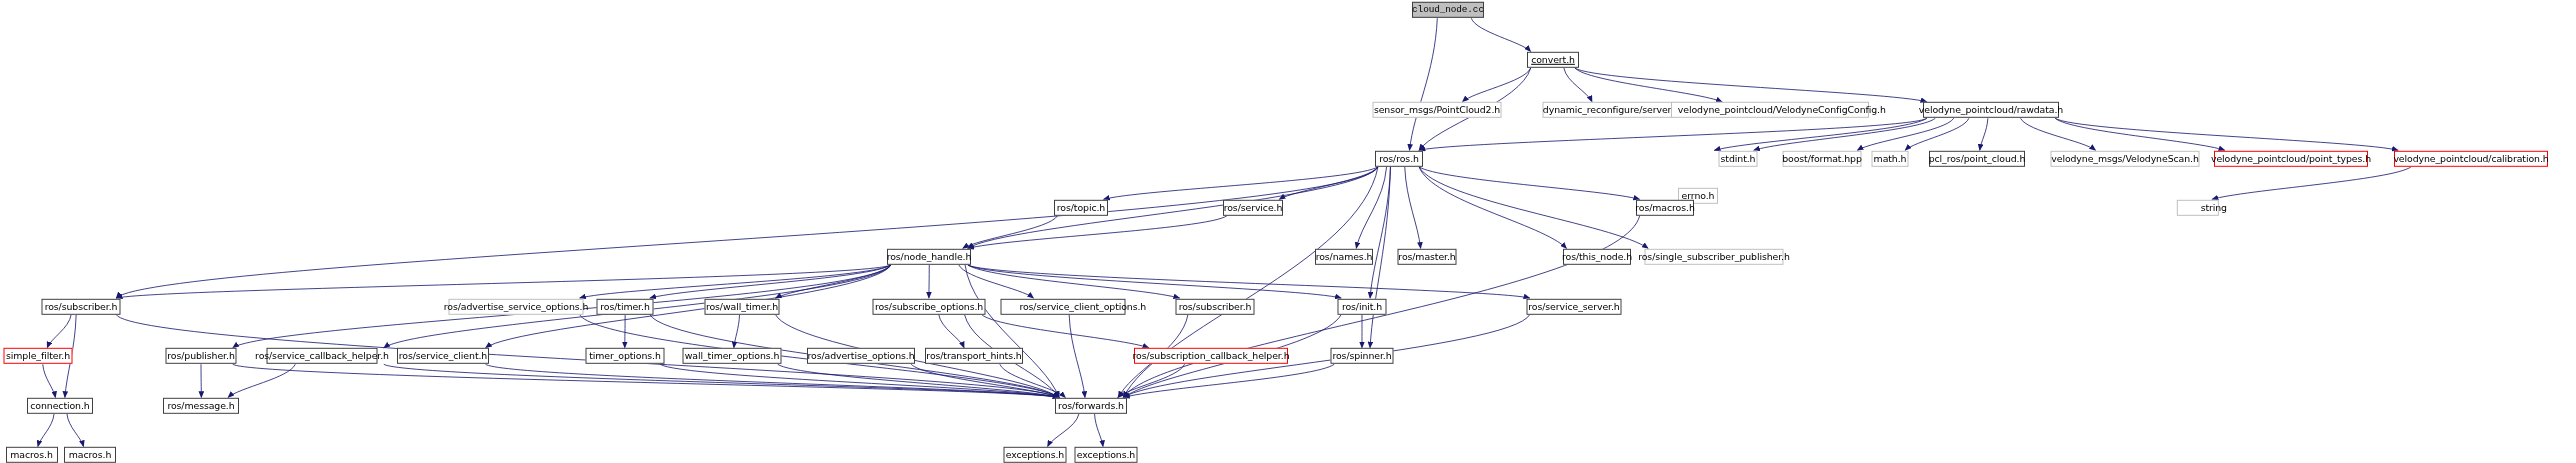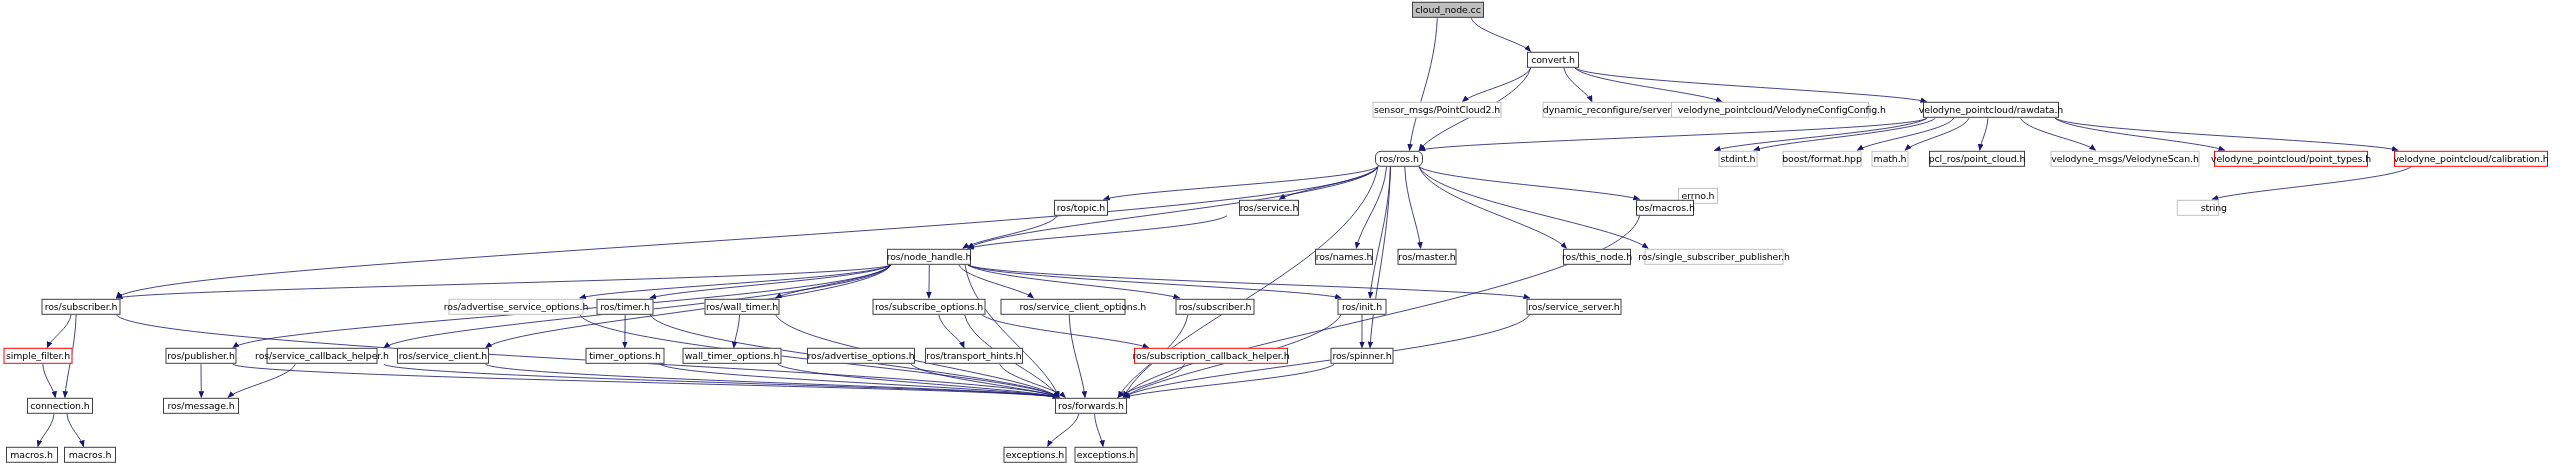--- a/index.html
+++ b/index.html
@@ -39,20 +39,21 @@
     padding: 0 4.4px;
     letter-spacing: -0.1px;
     transform: translate(-50%, -50%);
   }
   .node.strong {
     border: 1px solid #404040;
   }
   .node.root {
     background: #bfbfbf;
     border: 1px solid #404040;
+    font-family: Liberation Mono, monospace;
   }
   .node.red {
     border: 1px solid #ff0000;
   }
   .node-label {
     display: block;
   }
 </style>
 </head>
 <body>
@@ -141,36 +142,36 @@
         <path d="M85.88,658 C83.5616,679.84 64.29312,694.4 60.12,710" marker-end="url(#arrow)"></path>
         <path d="M106.34,658 C108.7088,679.84 128.39616,694.4 132.66,710" marker-end="url(#arrow)"></path>
         <path d="M1713.42,658 C1708.9344,679.84 1671.65408,694.4 1663.58,710" marker-end="url(#arrow)"></path>
         <path d="M1738.28,658 C1739.4895999999999,679.84 1749.54272,694.4 1751.72,710" marker-end="url(#arrow)"></path>
       </g>
   </svg>
   <div id="node-layer">
       <div class="node root" style="left: 1448px; top: 10px; width: 72px;">
         <span class="node-label">cloud_node.cc</span>
       </div>
-      <div class="node strong" style="left: 1553px; top: 60px; width: 52px;">
+      <div class="node strong" style="left: 1553px; top: 60px; width: 52px; text-decoration: underline;">
         <span class="node-label">convert.h</span>
       </div>
       <div class="node" style="left: 1437px; top: 110px; width: 129px;">
         <span class="node-label">sensor_msgs/PointCloud2.h</span>
       </div>
       <div class="node" style="left: 1603px; top: 110px; width: 137px; margin-left: 8px;">
         <span class="node-label">dynamic_reconfigure/server.h</span>
       </div>
       <div class="node" style="left: 1770px; top: 110px; width: 198px; padding-left: 28px;">
         <span class="node-label">velodyne_pointcloud/VelodyneConfigConfig.h</span>
       </div>
       <div class="node strong" style="left: 1991px; top: 110px; width: 136px;">
         <span class="node-label">velodyne_pointcloud/rawdata.h</span>
       </div>
-      <div class="node strong" style="left: 1399px; top: 159px; width: 48px; border-radius: 6px;">
+      <div class="node strong" style="left: 1399px; top: 159px; width: 48px;">
         <span class="node-label">ros/ros.h</span>
       </div>
       <div class="node" style="left: 1698px; top: 159px; width: 40px; margin-top: 37px;">
         <span class="node-label">errno.h</span>
       </div>
       <div class="node" style="left: 1738px; top: 159px; width: 39px;">
         <span class="node-label">stdint.h</span>
       </div>
       <div class="node" style="left: 1822px; top: 159px; width: 79px;">
         <span class="node-label">boost/format.hpp</span>
@@ -189,21 +190,21 @@
       </div>
       <div class="node red" style="left: 2471px; top: 159px; width: 154px;">
         <span class="node-label">velodyne_pointcloud/calibration.h</span>
       </div>
       <div class="node" style="left: 2198px; top: 208px; width: 37px; padding-left: 36px;">
         <span class="node-label">string</span>
       </div>
       <div class="node strong" style="left: 1081px; top: 208px; width: 54px;">
         <span class="node-label">ros/topic.h</span>
       </div>
-      <div class="node strong" style="left: 1253px; top: 208px; width: 60px; margin-left: 16px;">
+      <div class="node strong" style="left: 1253px; top: 208px; width: 60px;">
         <span class="node-label">ros/service.h</span>
       </div>
       <div class="node strong" style="left: 1665px; top: 208px; width: 58px;">
         <span class="node-label">ros/macros.h</span>
       </div>
       <div class="node strong" style="left: 929px; top: 257px; width: 84px;">
         <span class="node-label">ros/node_handle.h</span>
       </div>
       <div class="node strong" style="left: 1344px; top: 257px; width: 58px;">
         <span class="node-label">ros/names.h</span>

